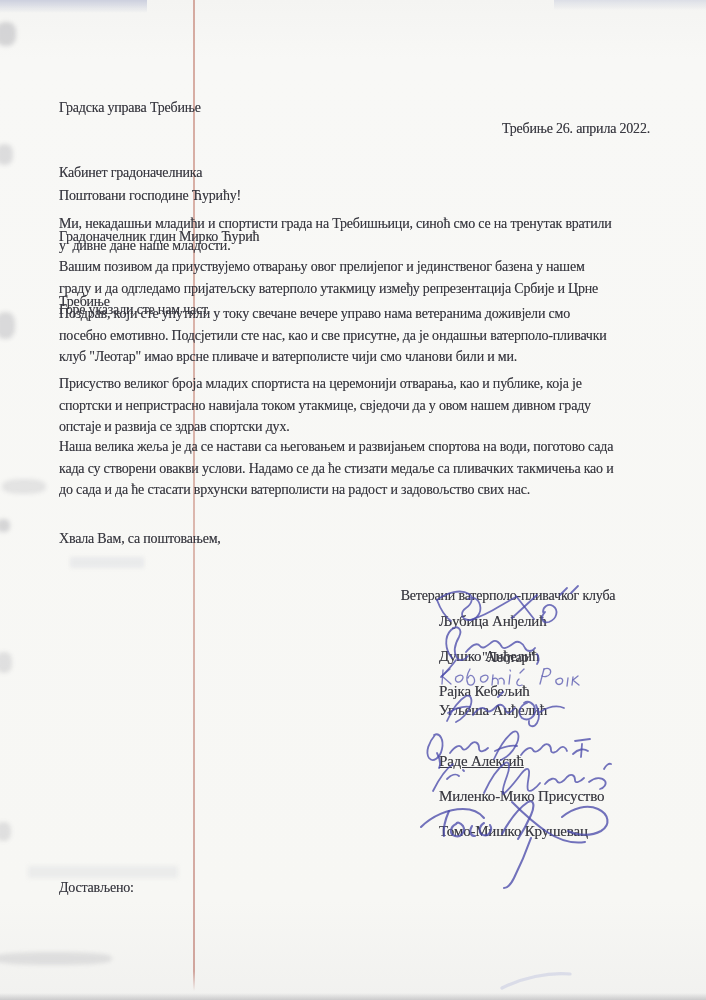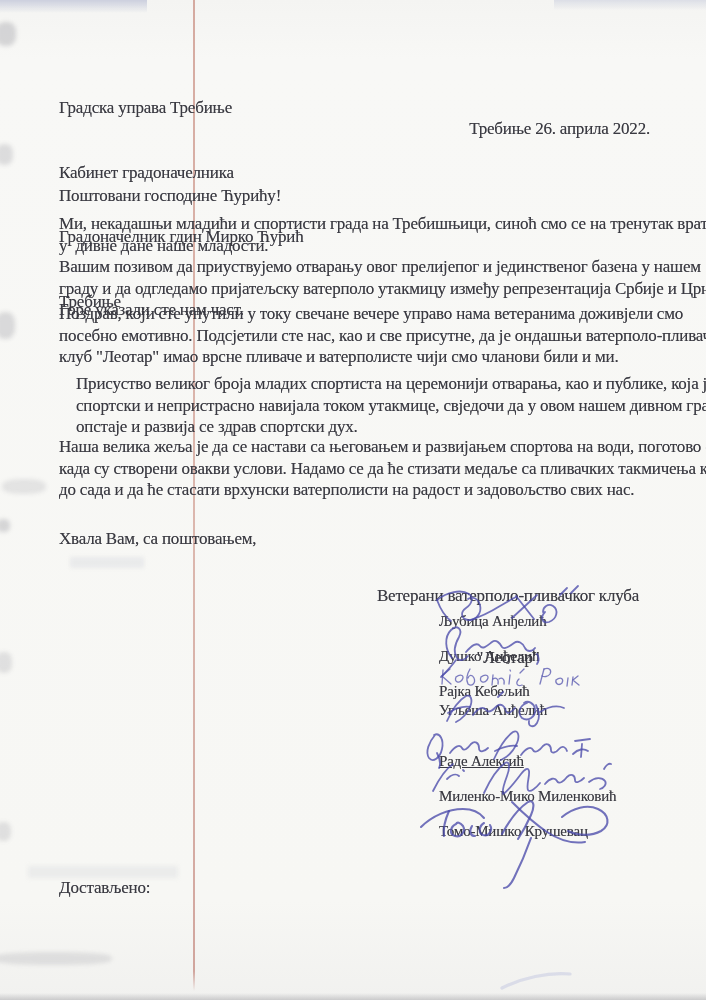--- a/index.html
+++ b/index.html
@@ -4,29 +4,29 @@
 <style>
   html,body { margin:0; padding:0; background:#e9e9e9; }
   .page {
     position:relative; width:706px; height:1000px; overflow:hidden;
     background:#f7f7f5;
     background-image:linear-gradient(180deg,#f4f4f2 0%,#f8f8f6 6%,#f7f7f4 90%,#f1f1ef 100%);
     font-family:"Liberation Serif","DejaVu Serif",serif;
     color:#3a3a42;
   }
   .txt {
-    position:absolute; font-size:17px; line-height:21.5px; letter-spacing:-0.2px;
+    position:absolute; font-size:14px; line-height:21.5px; letter-spacing:-0.2px;
     white-space:pre; text-shadow:0 0 0.6px rgba(58,58,66,.55);
   }
   .header     { top:54px;  left:59px; }
   .date       { top:118px; right:56px; text-align:right; }
   .salutation { top:185px; left:59px; }
   .para-0     { top:213px; left:59px; }
   .para-1     { top:303px; left:59px; }
-  .para-2     { top:373px; left:76px; }
+  .para-2     { top:373px; left:59px; }
   .para-3     { top:436px; left:59px; }
   .closing    { top:516px; left:59px;margin-top:12px; }
   .org        { top:545px; left:368px; width:280px; text-align:center; line-height:20.5px; }
   .sig-name   { position:absolute; left:439px; font-size:15px; letter-spacing:-0.2px;
                 white-space:pre; text-shadow:0 0 0.6px rgba(58,58,66,.55); }
   .name-0 { top:613px; } .name-1 { top:648px; } .name-2 { top:683px; }
   .name-3 { top:702px; } .name-4 { top:753px;text-decoration:underline; } .name-5 { top:788px; }
   .name-6 { top:823px; }
   .dist       { top:845px; left:59px; line-height:17px; }
 
@@ -110,21 +110,21 @@
   <div class="txt org">
     <div>Ветерани ватерполо-пливачког клуба</div>
     <div>"Леотар"</div>
   </div>
 
   <div class="sig-name name-0">Љубица Анђелић</div>
   <div class="sig-name name-1">Душко Анђелић</div>
   <div class="sig-name name-2">Рајка Кебељић</div>
   <div class="sig-name name-3">Угљеша Анђелић</div>
   <div class="sig-name name-4">Раде Алексић</div>
-  <div class="sig-name name-5">Миленко-Мико Миленковић</div>
+  <div class="sig-name name-5">Миленко-Мико Присуство</div>
   <div class="sig-name name-6">Томо-Мишко Крушевац</div>
 
   <div class="txt dist">
     <div>Достављено:</div>
     
     
   </div>
 
   <svg class="ink-overlay" width="706" height="1000" viewBox="0 0 706 1000">
     <g>

